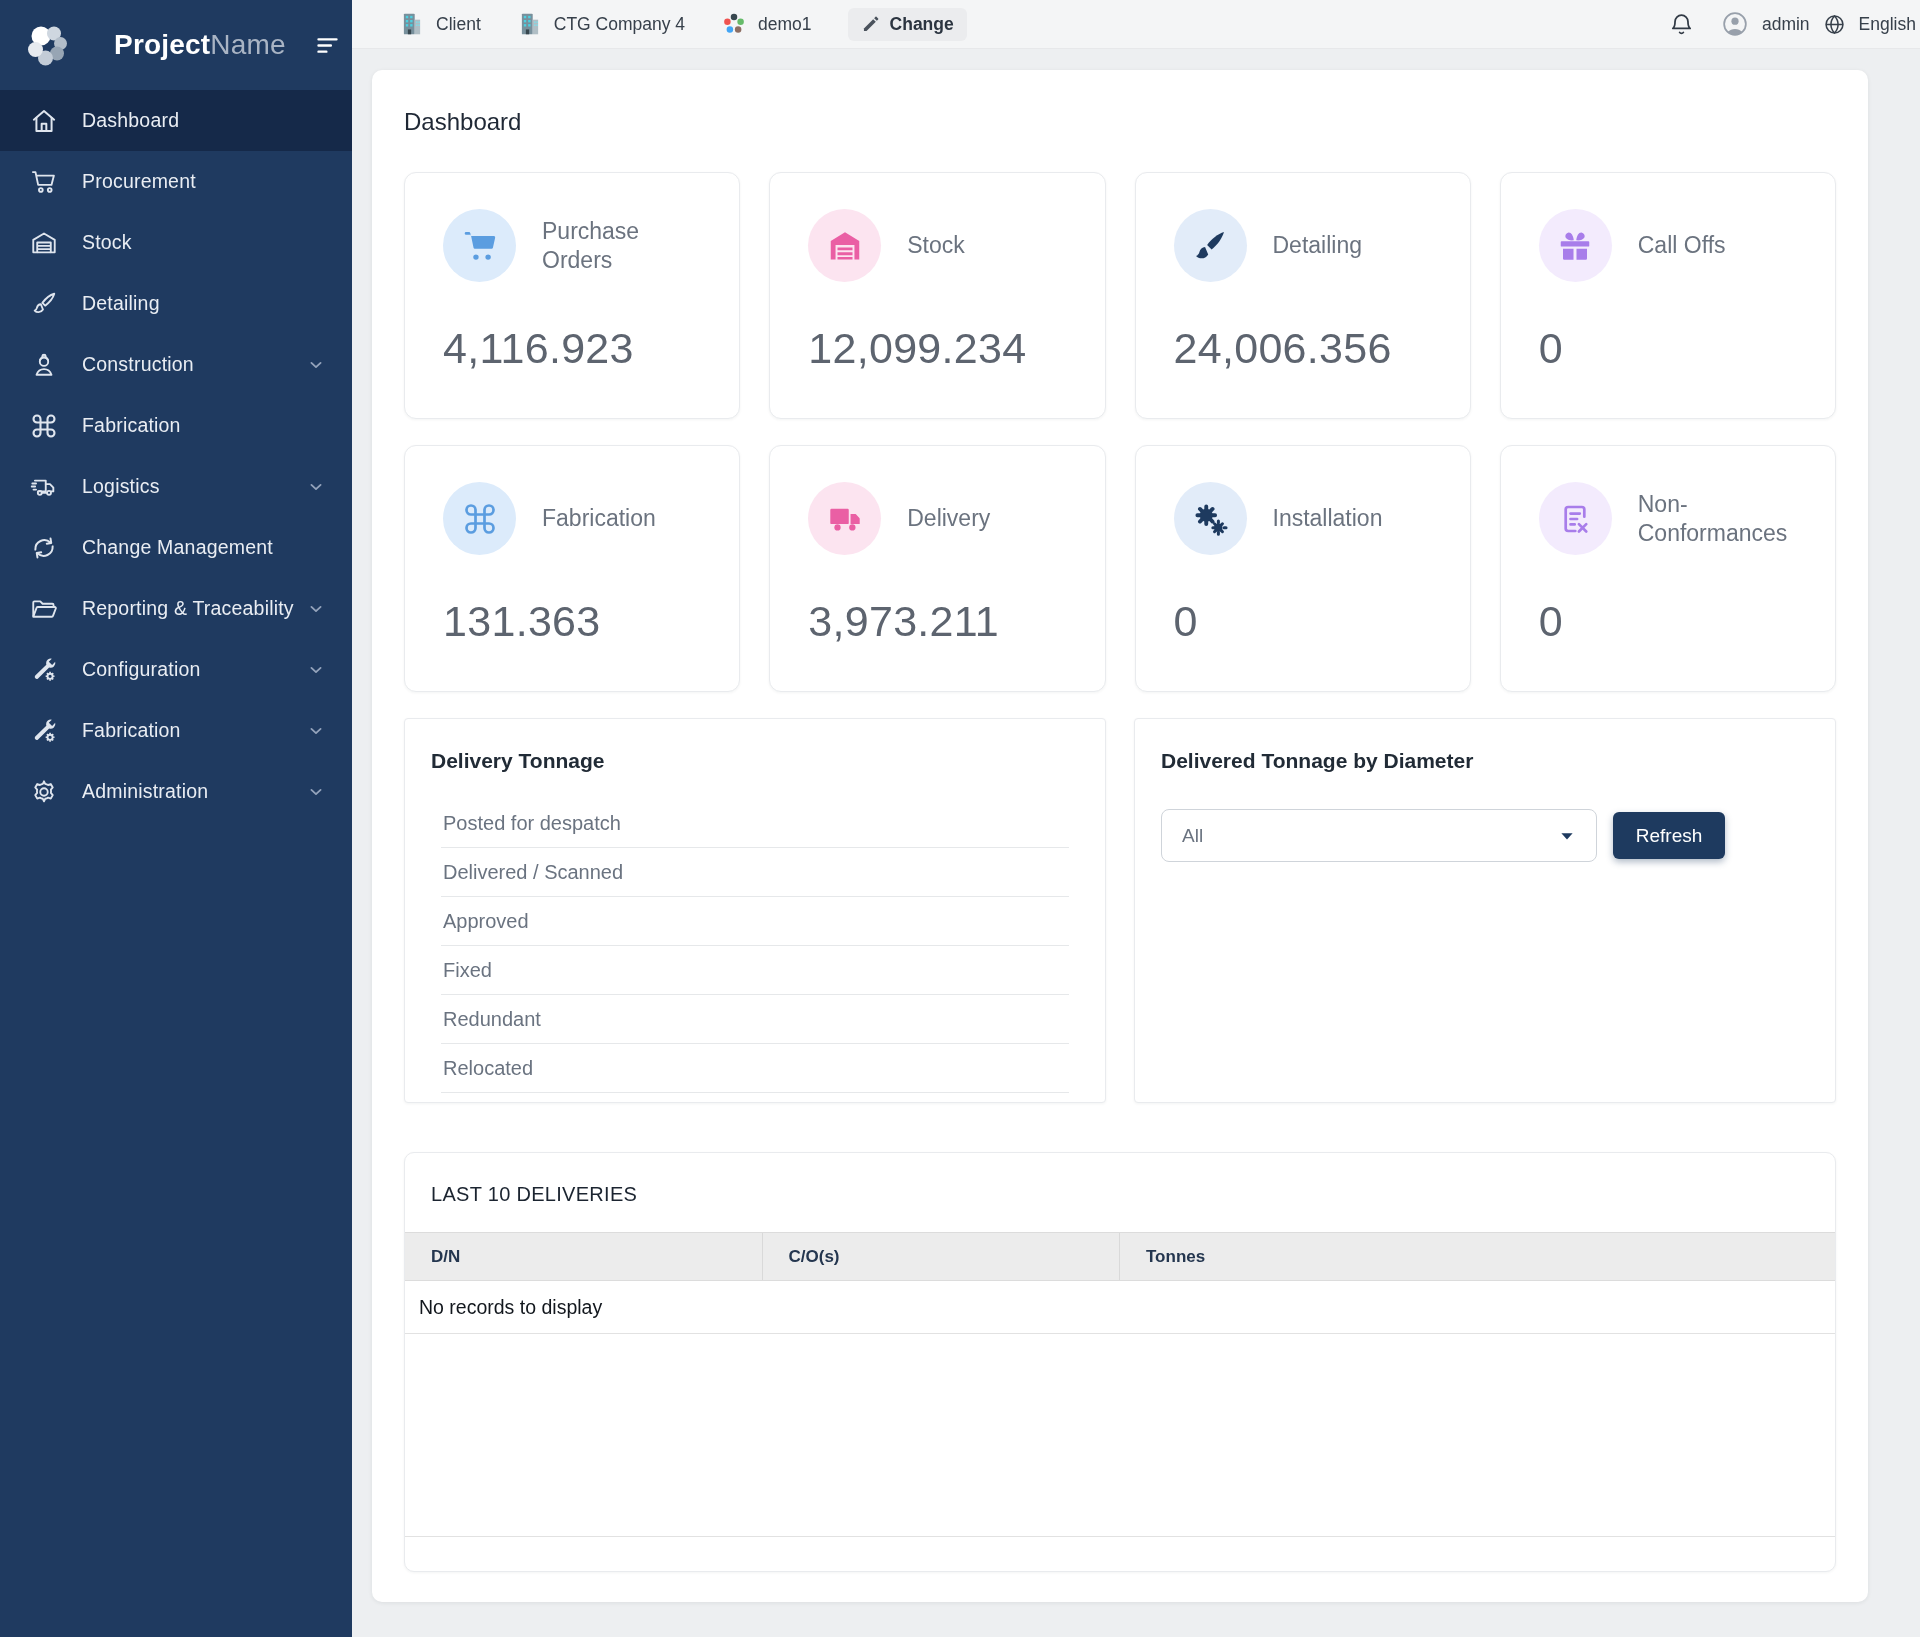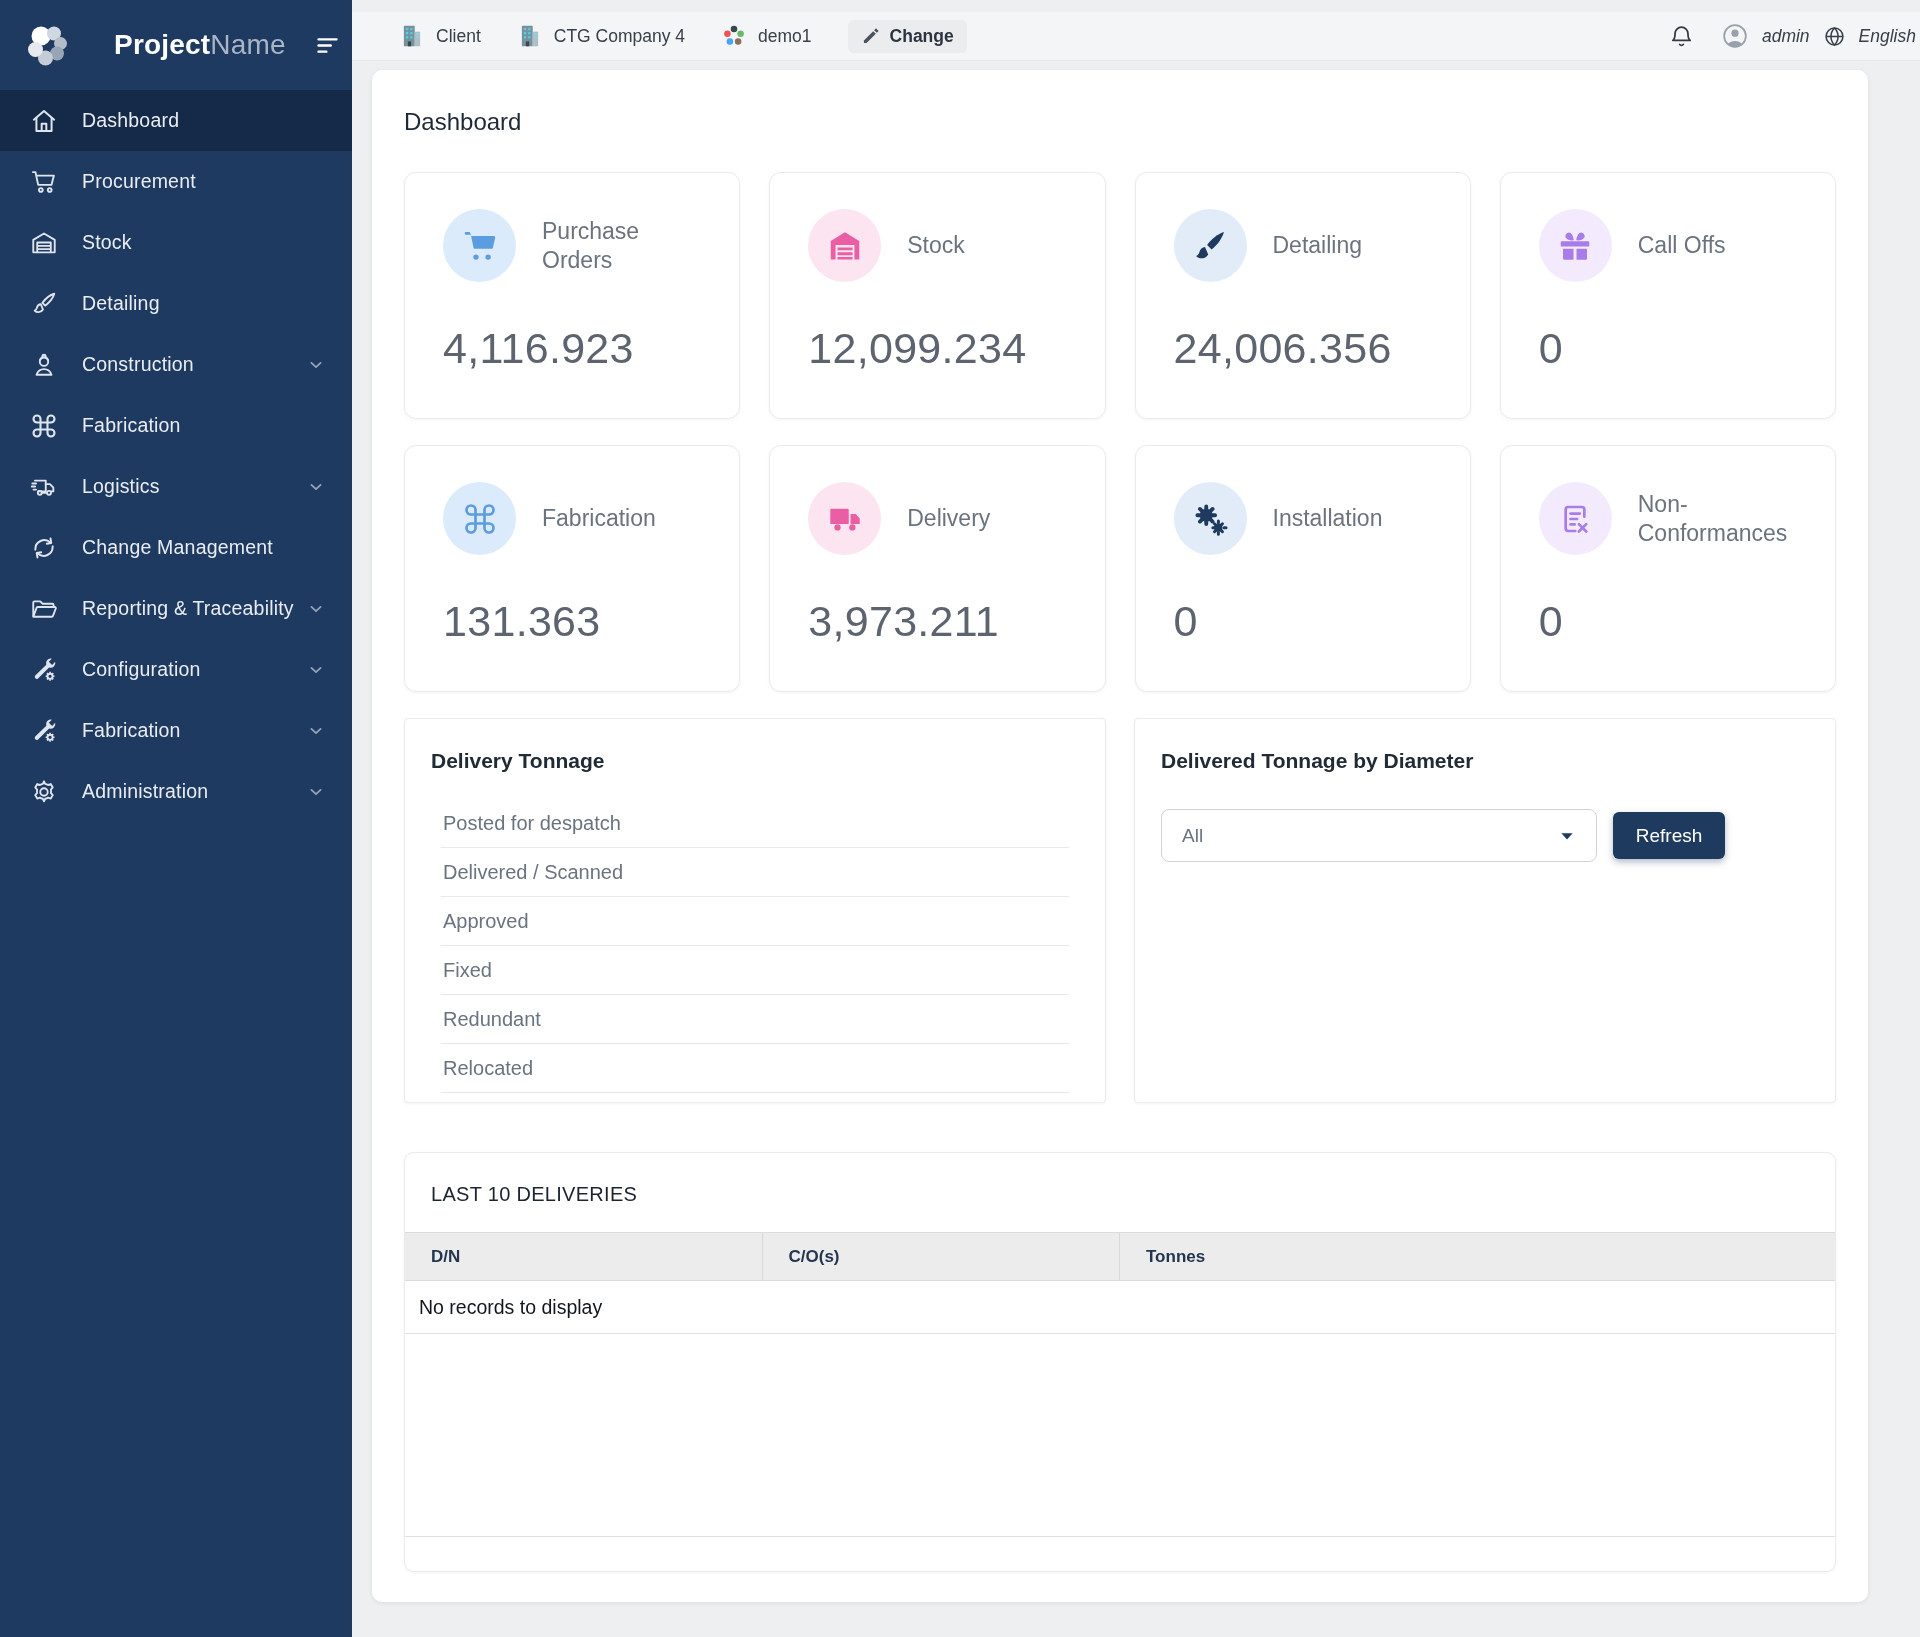--- a/index.html
+++ b/index.html
@@ -22,30 +22,30 @@
   .menu{display:block;}
   .menu-item{height:61px;display:flex;align-items:center;padding:0 26px 0 30px;box-sizing:border-box;color:#e9edf3;}
   .menu-item.active{background:#152949;}
   .item-icon{width:28px;height:28px;flex:0 0 28px;color:#dfe5ee;}
   .item-icon svg{width:28px;height:28px;}
   .item-label{margin-left:24px;font-size:19.5px;letter-spacing:.2px;white-space:nowrap;}
   .item-chevron{margin-left:auto;width:20px;height:20px;color:#94a3bb;}
   .item-chevron svg{width:20px;height:20px;}
 
   
-  .topbar{position:absolute;left:352px;top:12px;width:1568px;height:49px;background:#f4f5f6;
+  .topbar{position:absolute;left:352px;top:0;width:1568px;height:49px;background:#f4f5f6;
     border-bottom:1px solid #e7e8ea;display:flex;align-items:center;padding:0 4px 0 47px;box-sizing:border-box;}
   .tb-group{display:flex;align-items:center;gap:11px;font-size:17.5px;color:#37404b;margin-right:36px;white-space:nowrap;}
   .tb-icon{width:26px;height:26px;display:inline-flex;}
   .tb-icon svg{width:26px;height:26px;}
   .change-chip{display:flex;align-items:center;gap:9px;background:#ebecee;border-radius:6px;
     padding:6px 13px;font-weight:700;color:#2b3440;margin-right:0;}
   .change-chip .tb-icon{width:20px;height:20px;color:#4a525c;}
   .change-chip .tb-icon svg{width:20px;height:20px;}
-  .tb-right{margin-left:auto;display:flex;align-items:center;gap:13px;font-style:italic;}
+  .tb-right{margin-left:auto;display:flex;align-items:center;gap:13px;}
   .bell-btn{width:25px;height:25px;color:#313a45;margin-right:14px;}
   .bell-btn svg{width:25px;height:25px;}
   .avatar{width:28px;height:28px;}
   .avatar svg{width:28px;height:28px;}
   .tb-user,.tb-lang{font-size:17.5px;color:#37404b;white-space:nowrap;}
   .globe-icon{width:23px;height:23px;color:#37404b;}
   .globe-icon svg{width:23px;height:23px;}
 
   
   .main-card{position:absolute;left:372px;top:70px;width:1496px;background:#ffffff;border-radius:10px;

